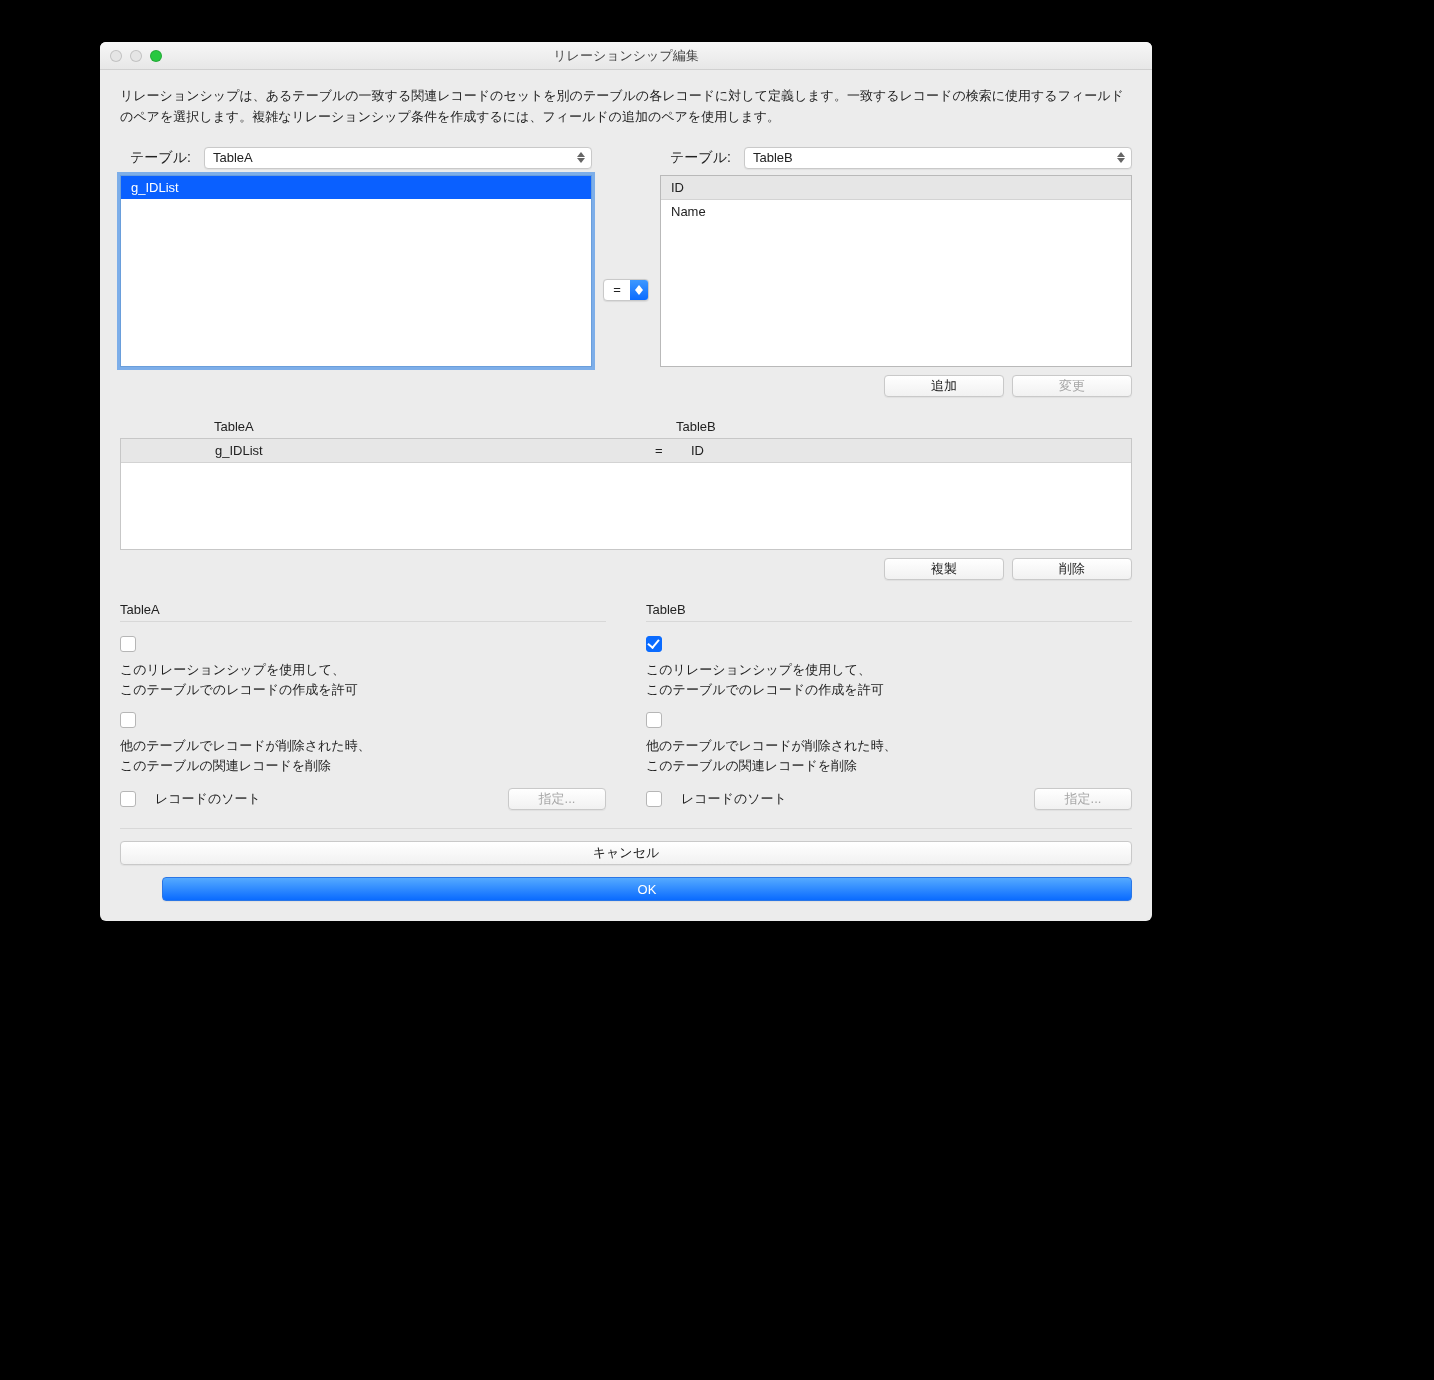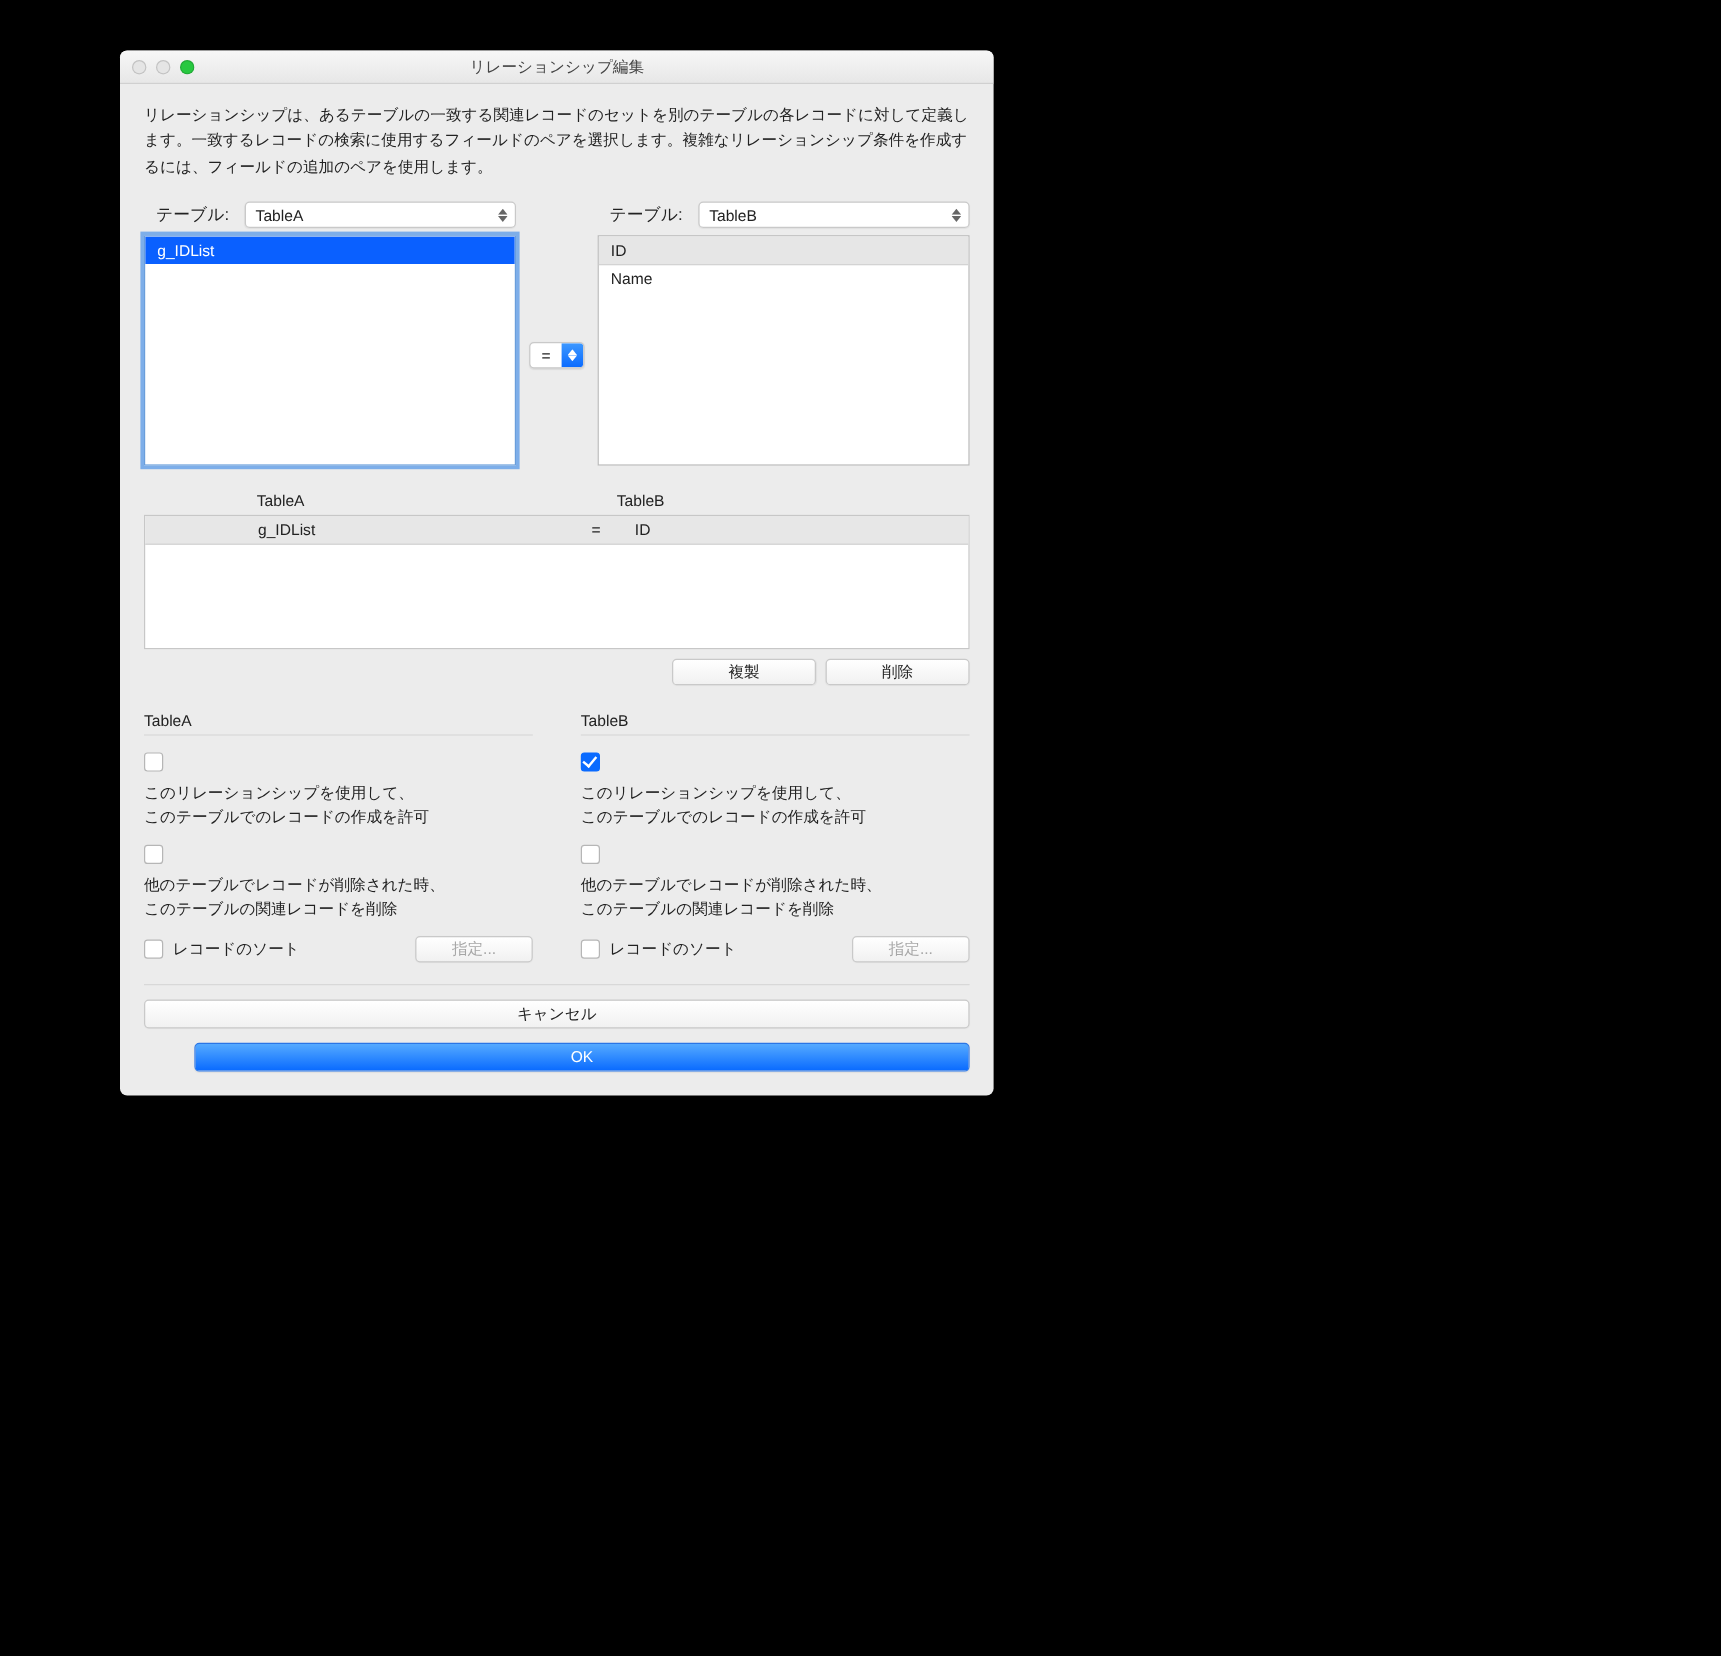--- a/index.html
+++ b/index.html
@@ -10,21 +10,21 @@
     font-size: 13px;
     color: #222;
     width: 1434px;
     height: 1380px;
     position: relative;
   }
   .window {
     position: absolute;
     left: 100px;
     top: 42px;
-    width: 728px;
+    width: 1052px;
     background: #ececec;
     border-radius: 6px;
     box-shadow: 0 20px 60px rgba(0,0,0,0.6), 0 0 0 1px rgba(0,0,0,0.15);
     overflow: hidden;
   }
   .titlebar {
     height: 28px;
     background: linear-gradient(#f7f7f7, #e7e7e7);
     border-bottom: 1px solid #d0d0d0;
     display: flex;
@@ -242,21 +242,21 @@
     left: 3px; top: 0px;
     width: 5px; height: 9px;
     border: solid #fff;
     border-width: 0 2px 2px 0;
     transform: rotate(40deg);
   }
   .opt-label { font-size: 13px; line-height: 1.55; }
   .sort-row {
     display: flex;
     align-items: center;
-    gap: 8px;
+    gap: 19px;
     padding: 6px 0;
   }
   .sort-row .btn { margin-left: auto; min-width: 98px; }
   .footer-sep { height: 1px; background: #d8d8d8; margin: 12px 0; }
   .footer {
     display: flex;
     justify-content: flex-end;
     gap: 12px;
     padding-bottom: 4px;
     flex-direction: column;
@@ -327,20 +327,24 @@
               <svg width="8" height="5" viewBox="0 0 8 5">
                   <path d="M0 0 L4 5 L8 0 Z" fill="#666"></path>
                 </svg>
             </span>
           </div>
         </div>
         <div class="fieldlist">
           <div class="field-item header-row">ID</div>
           <div class="field-item">Name</div>
         </div>
+        <div class="btnrow-right">
+          <div class="btn">追加</div>
+          <div class="btn disabled">変更</div>
+        </div>
       </div>
     </div>
 
     <div class="pair-header">
       <div class="colA">TableA</div>
       <div class="colB">TableB</div>
     </div>
     <div class="pair-list">
       <div class="pair-row">
         <div class="cA">g_IDList</div>

